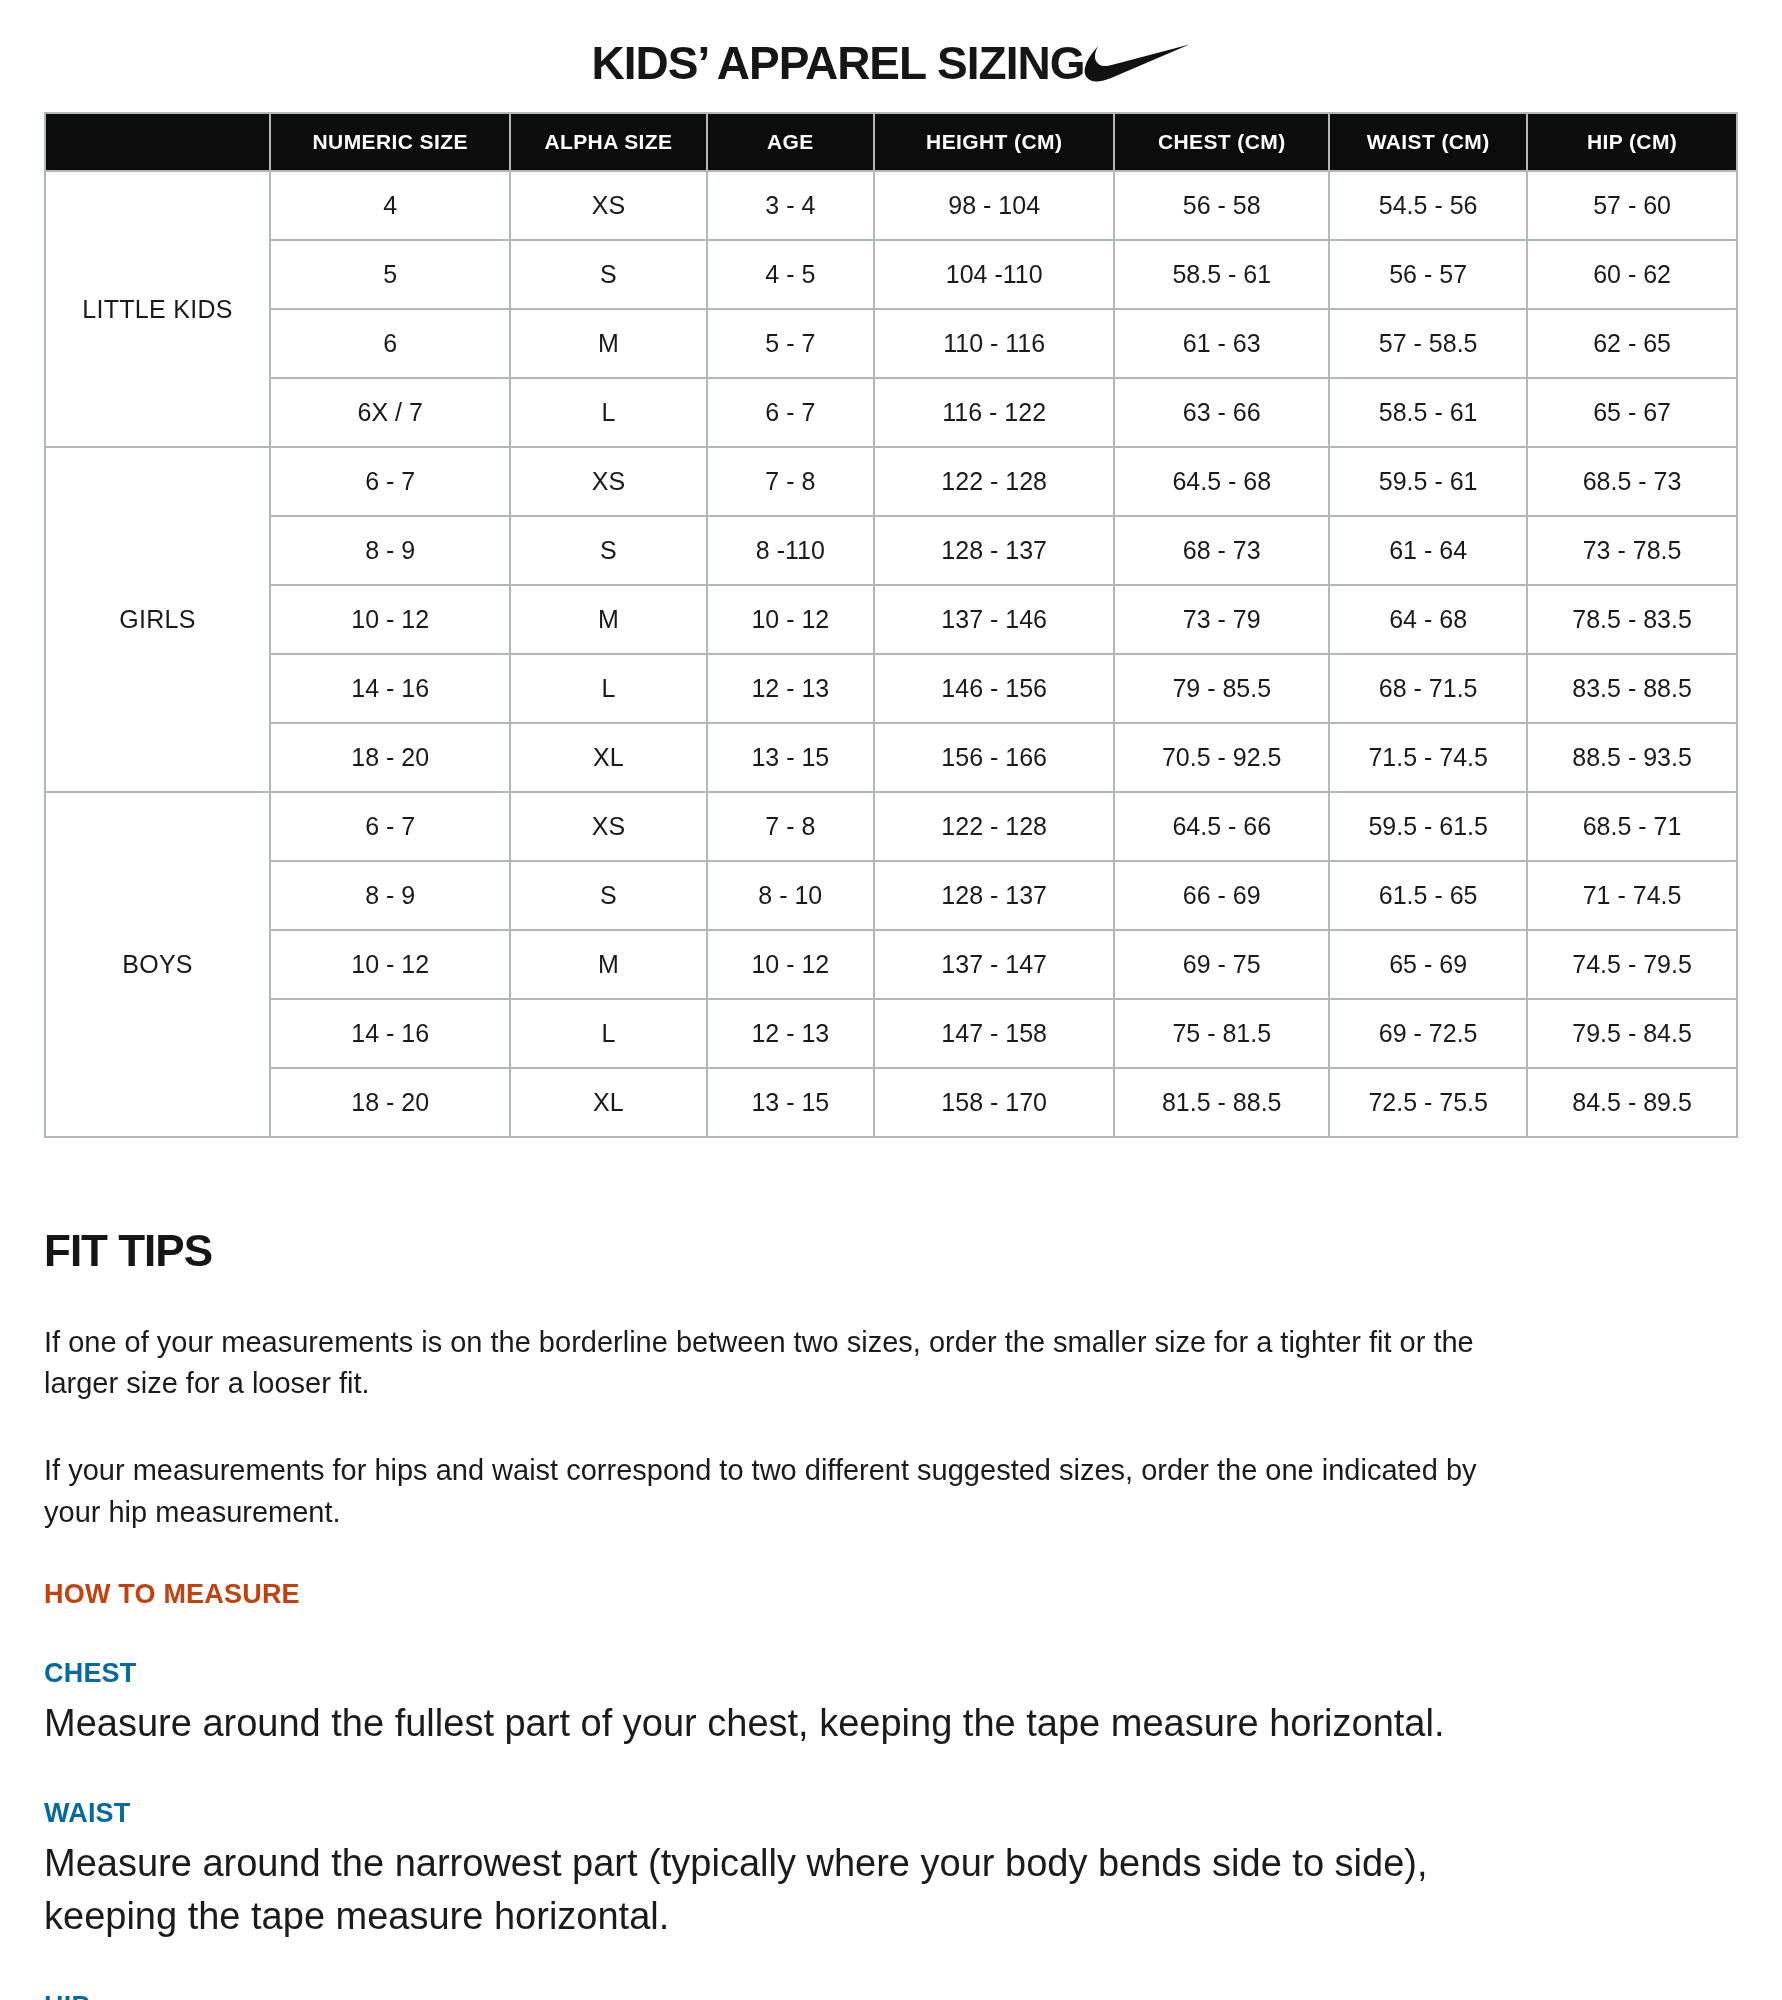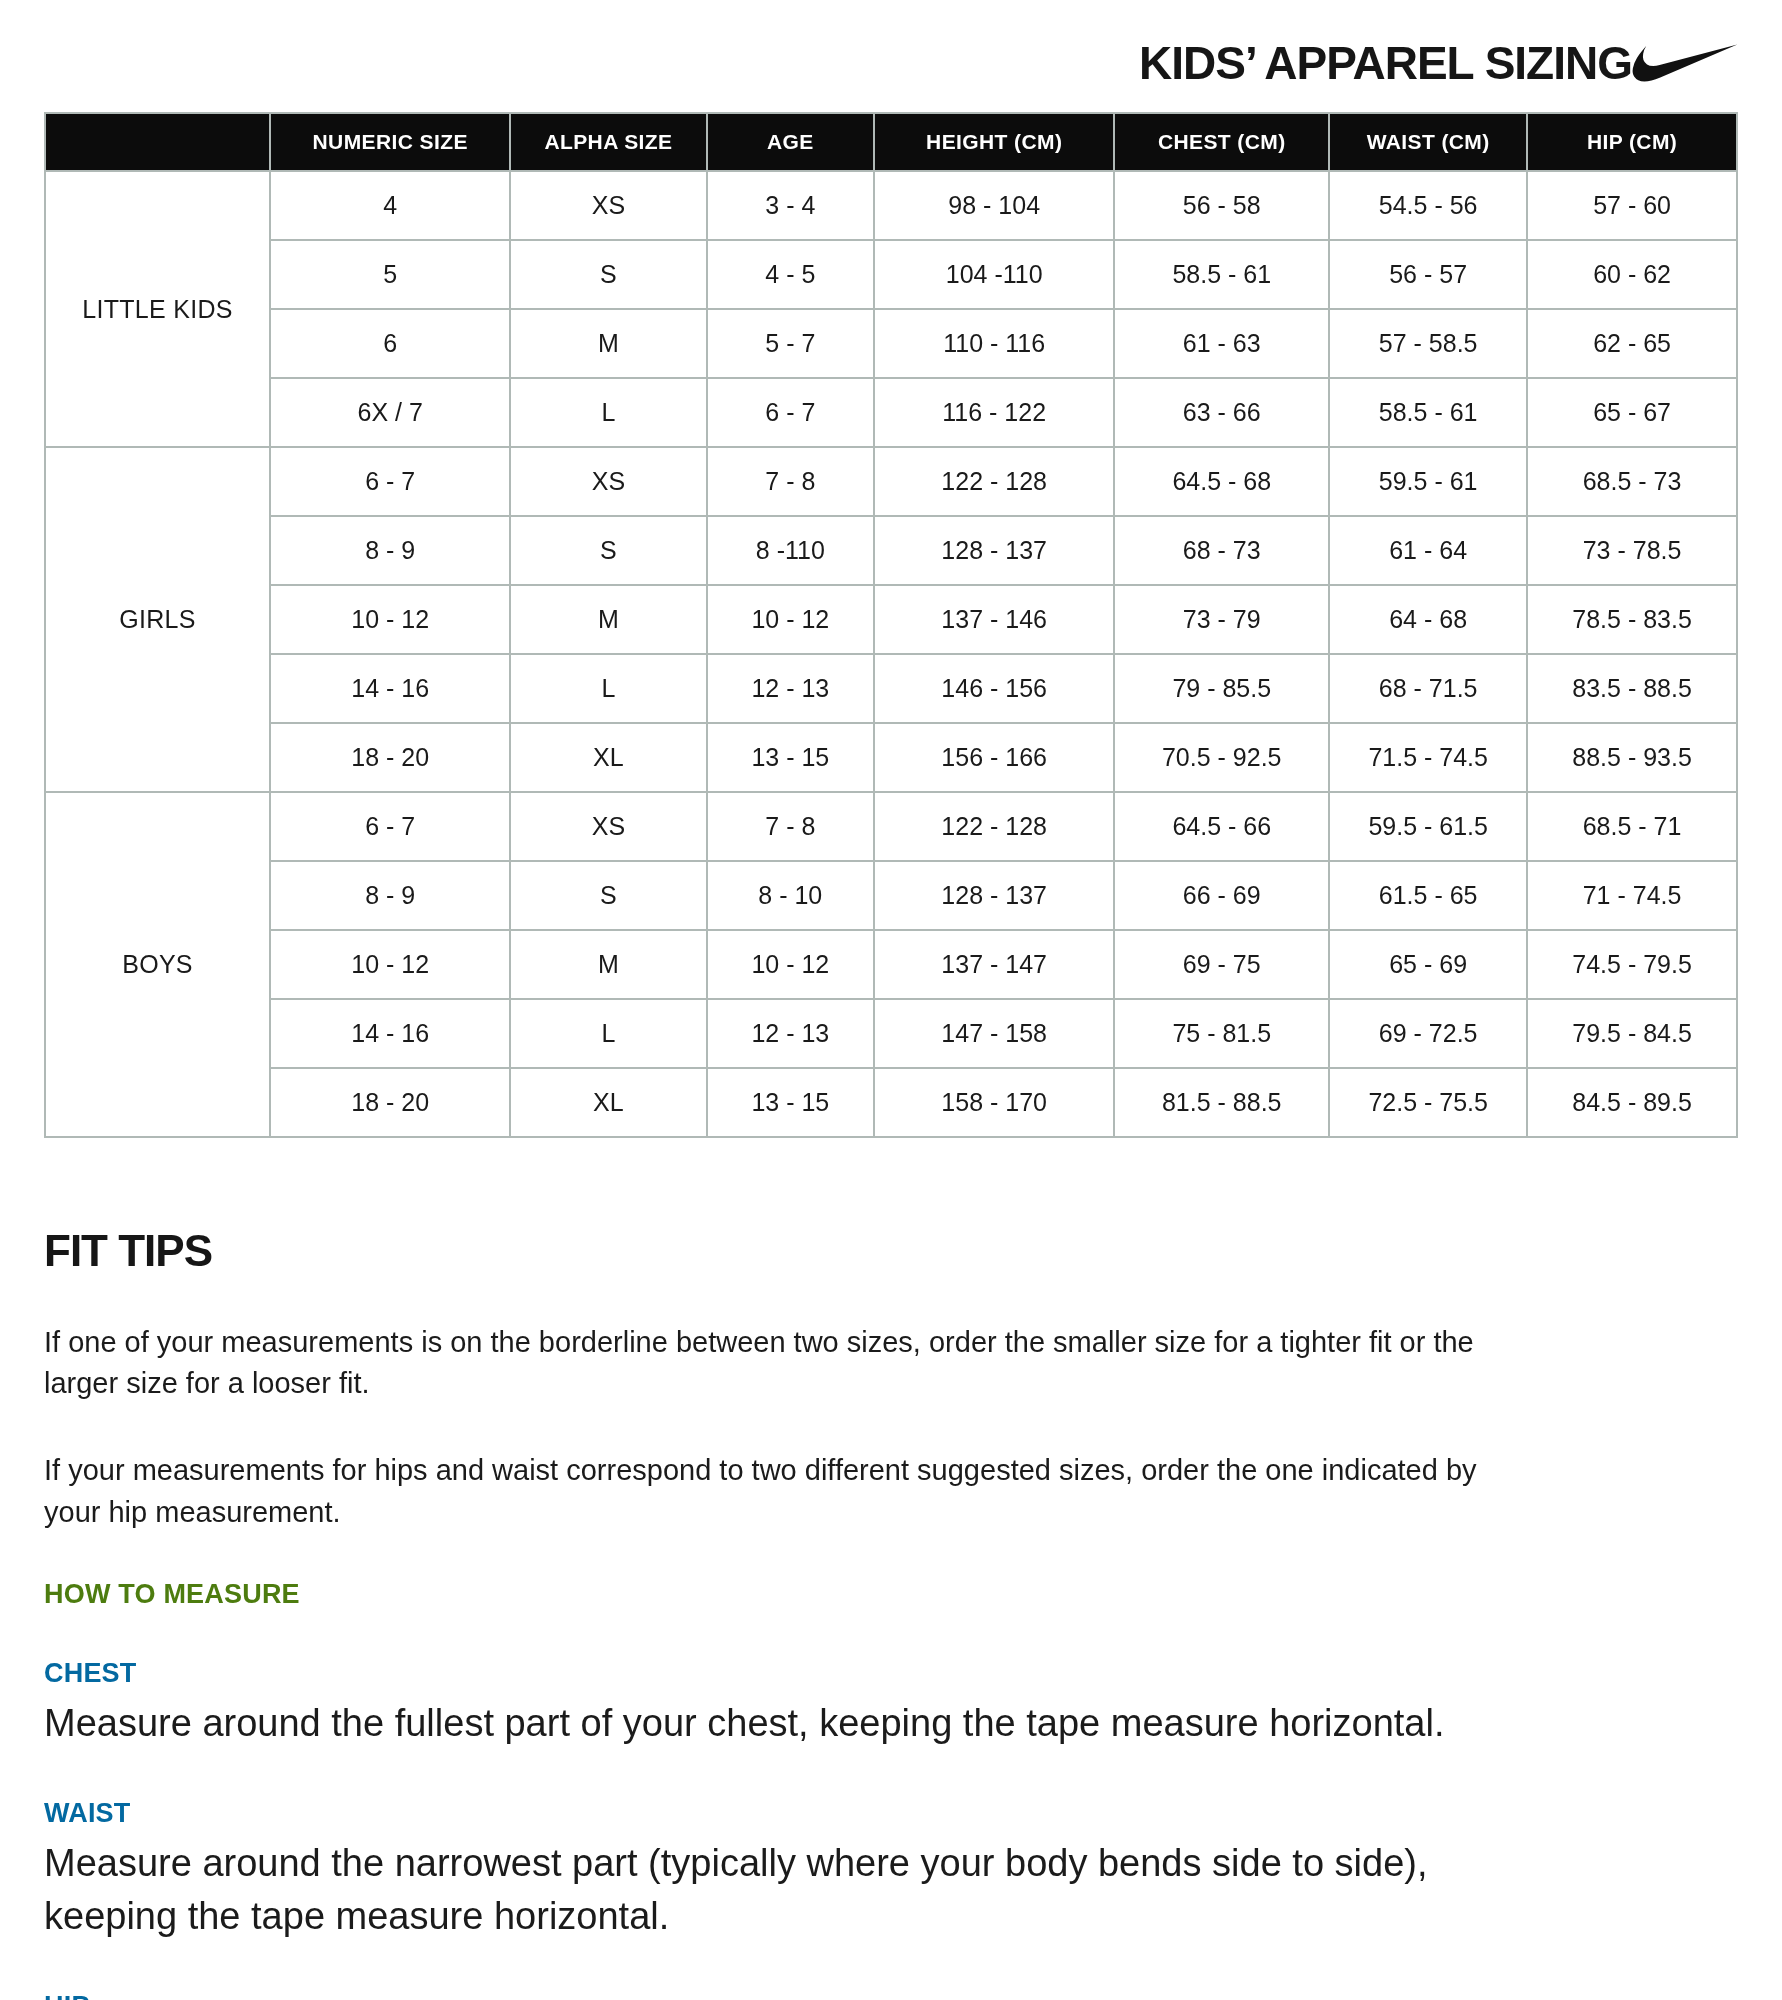--- a/index.html
+++ b/index.html
@@ -13,21 +13,21 @@
     width: 1782px;
     min-height: 2000px;
     box-sizing: border-box;
   }
   .page {
     padding: 36px 44px 40px 44px;
     box-sizing: border-box;
   }
   .page-header {
     display: flex;
-    justify-content: flex-end;
+    justify-content: center;
     align-items: flex-start;
   }
   h1.page-title {
     margin: 0;
     font-size: 46px;
     font-weight: 800;
     letter-spacing: -1px;
     color: #161616;
   }
   .swoosh svg {
@@ -81,21 +81,21 @@
     line-height: 1.42;
     white-space: pre-line;
     color: #1b1b1b;
     max-width: 1700px;
   }
   .fit-tips h3 {
     margin: 46px 0 0 0;
     font-size: 27px;
     font-weight: 700;
     letter-spacing: 0.2px;
-    color: #4d7c0f;
+    color: #c2410c;
   }
   .measure-item { margin-top: 48px; }
   .measure-item h4 {
     margin: 0;
     font-size: 27px;
     font-weight: 700;
     letter-spacing: 0.2px;
     color: #0369a1;
   }
   .measure-item p {

